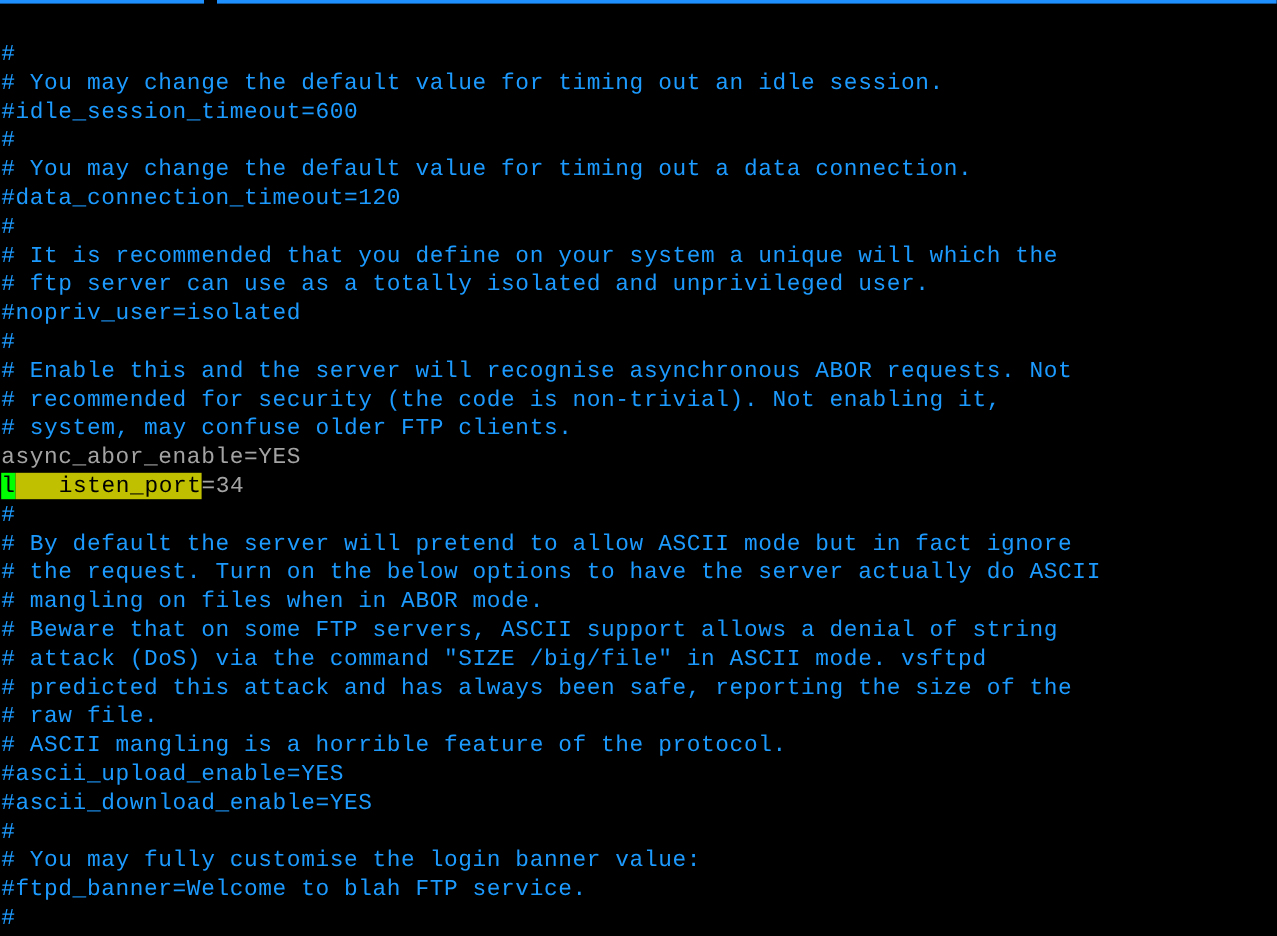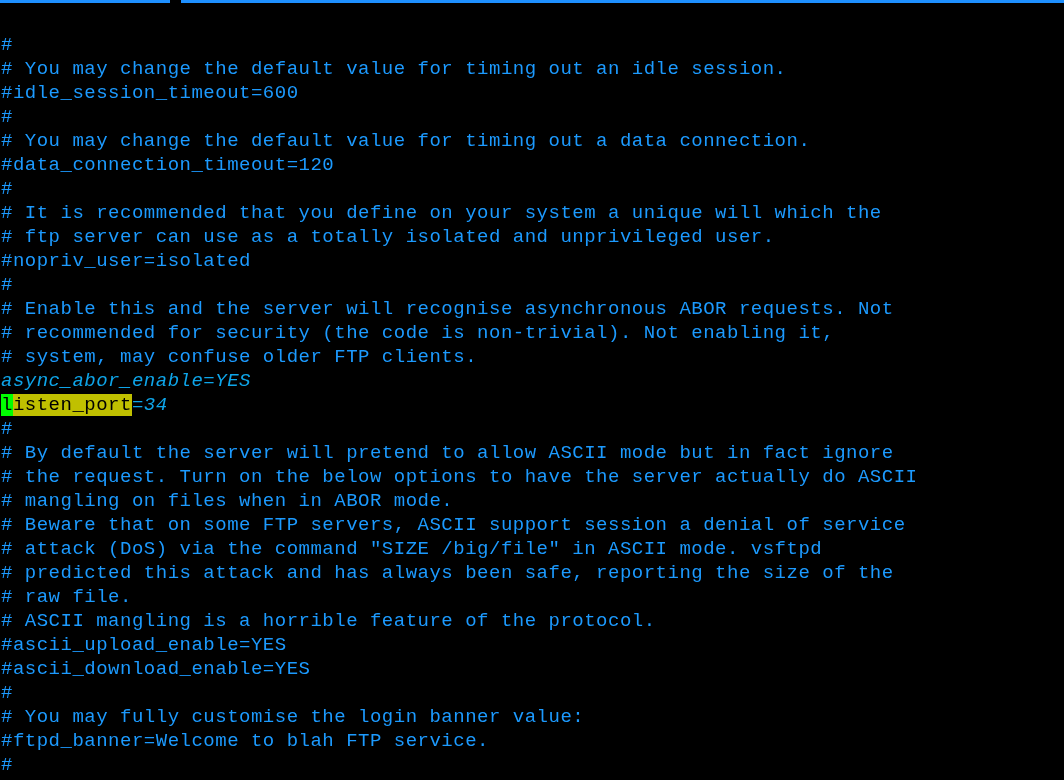--- a/index.html
+++ b/index.html
@@ -28,28 +28,29 @@
   }
   .editor {
     font-family: "Consolas", "Courier New", monospace;
     font-size: 19px;
     line-height: 24px;
     padding: 4px 1px 0 1px;
     white-space: pre;
     letter-spacing: 0.5px;
   }
   .comment { color: #1c9afe; }
-  .plain   { color: #0ea5e9; font-style: italic; }
+  .plain   { color: #a3a3a3; }
   .hlA {
     background: #00ff00;
     color: #000;
   }
   .hlB {
     background: #c0c000;
     color: #000;
+    padding-left: 36px;
   }
 </style>
 </head>
 <body>
 
 <div class="top-bar">
   <div class="top-highlight"></div>
 </div>
 
 <div class="editor">
@@ -66,21 +67,21 @@
 <span class="comment">#</span>
 <span class="comment"># Enable this and the server will recognise asynchronous ABOR requests. Not</span>
 <span class="comment"># recommended for security (the code is non-trivial). Not enabling it,</span>
 <span class="comment"># system, may confuse older FTP clients.</span>
 <span class="plain">async_abor_enable=YES</span>
 <span><span class="hlA">l</span><span class="hlB">isten_port</span><span class="plain">=34</span></span>
 <span class="comment">#</span>
 <span class="comment"># By default the server will pretend to allow ASCII mode but in fact ignore</span>
 <span class="comment"># the request. Turn on the below options to have the server actually do ASCII</span>
 <span class="comment"># mangling on files when in ABOR mode.</span>
-<span class="comment"># Beware that on some FTP servers, ASCII support session a denial of service</span>
+<span class="comment"># Beware that on some FTP servers, ASCII support allows a denial of string</span>
 <span class="comment"># attack (DoS) via the command "SIZE /big/file" in ASCII mode. vsftpd</span>
 <span class="comment"># predicted this attack and has always been safe, reporting the size of the</span>
 <span class="comment"># raw file.</span>
 <span class="comment"># ASCII mangling is a horrible feature of the protocol.</span>
 <span class="comment">#ascii_upload_enable=YES</span>
 <span class="comment">#ascii_download_enable=YES</span>
 <span class="comment">#</span>
 <span class="comment"># You may fully customise the login banner value:</span>
 <span class="comment">#ftpd_banner=Welcome to blah FTP service.</span>
 <span class="comment">#</span>

